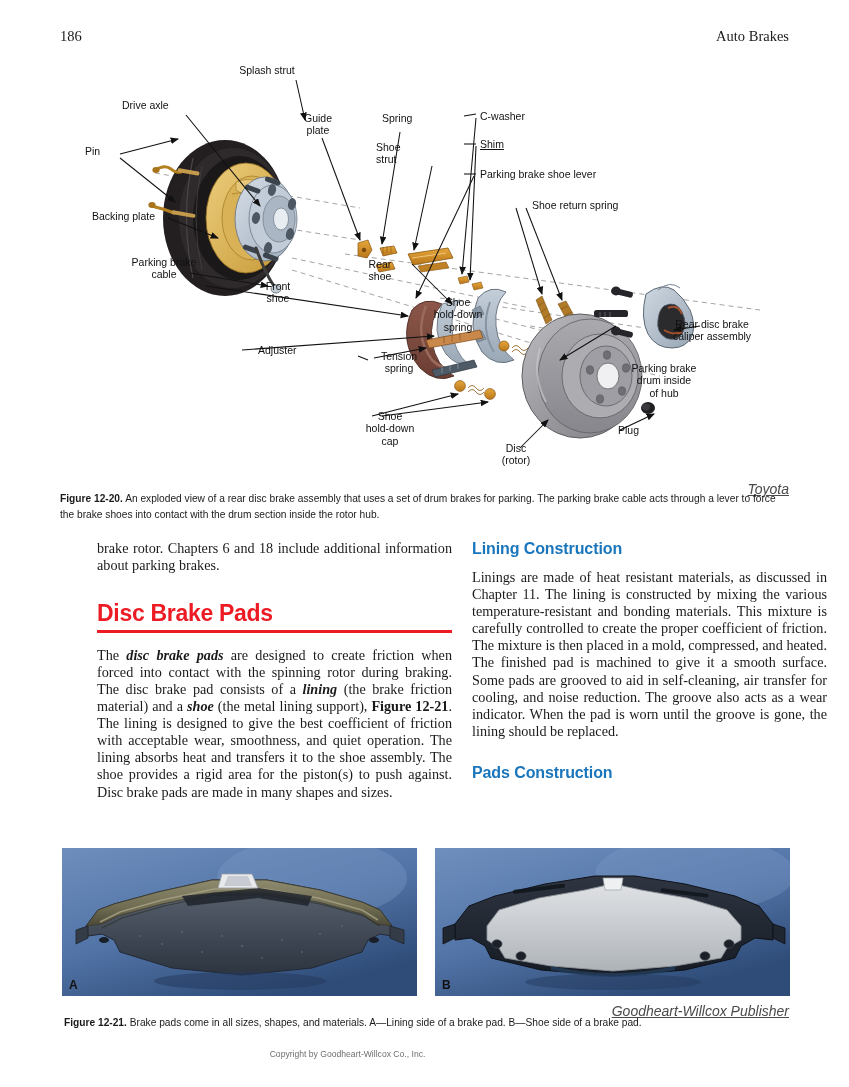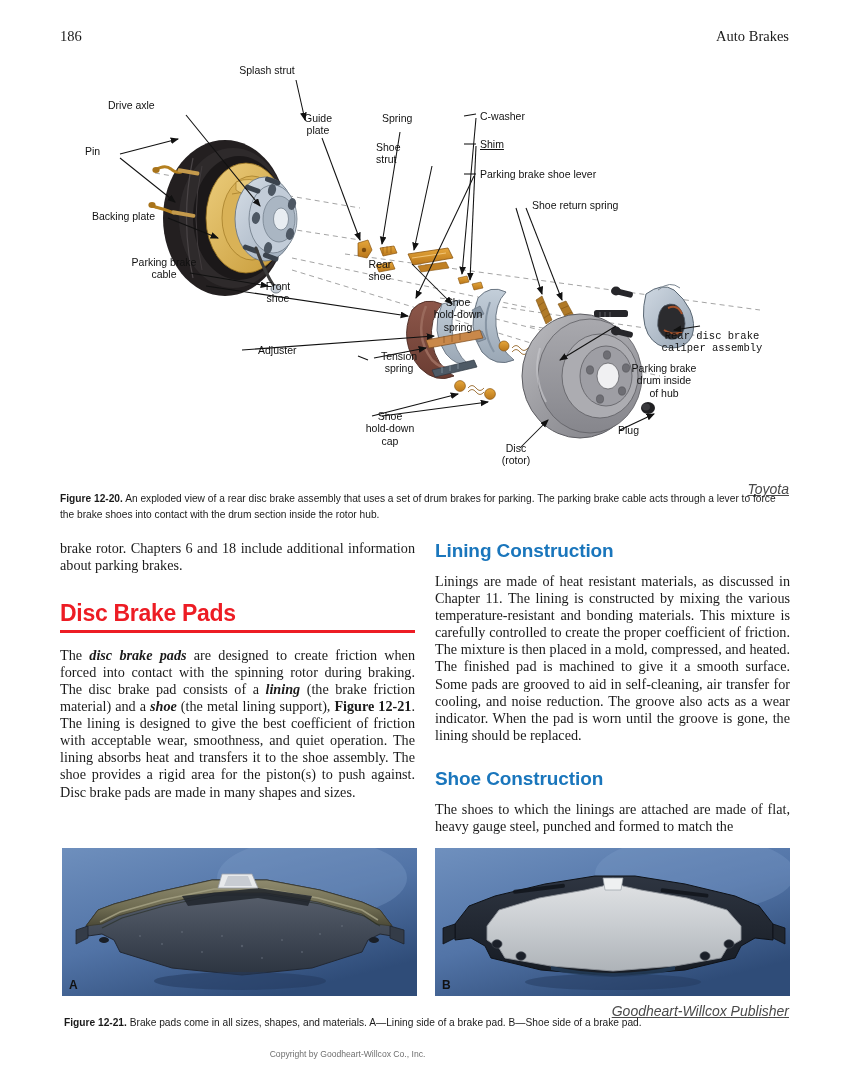--- a/index.html
+++ b/index.html
@@ -20,32 +20,32 @@
 
   .credit{position:absolute;font-family:"Liberation Sans",sans-serif;
           font-size:14px;font-style:italic;color:#4a4a4a;text-decoration:underline;}
 
   
   .cap{position:absolute;font-family:"Liberation Sans",sans-serif;
        font-size:10.2px;line-height:16px;color:#1a1a1a;}
   .cap b{font-weight:bold;}
 
   
-  .col{position:absolute;width:355px;}
+  .col{position:absolute;width:355px;margin-left:37px;}
   .col p{margin:0;font-size:14.2px;line-height:17.1px;text-align:justify;
          text-justify:inter-word;hyphens:manual;}
   .col p.ni{text-indent:0;}
   .col p i{font-style:italic;font-weight:bold;}
   .col p b{font-weight:bold;}
 
   h1.redhead{margin:0;font-family:"Liberation Sans",sans-serif;
              font-size:23px;font-weight:bold;letter-spacing:-0.3px;}
   .redrule{height:2.6px;width:100%;margin-top:3px;}
   h2.bluehead{margin:0;font-family:"Liberation Sans",sans-serif;
-              font-size:19px;font-weight:bold;letter-spacing:-0.1px;}
+              font-size:16px;font-weight:bold;letter-spacing:-0.1px;}
 
   
   .photo{position:absolute;width:355px;height:148px;overflow:hidden;}
   .photo .pl{position:absolute;left:7px;bottom:4px;
              font-family:"Liberation Sans",sans-serif;font-size:12px;
              font-weight:bold;color:#111;z-index:5;}
   .photo svg{position:absolute;left:0;top:0;}
 
   .footer{position:absolute;left:0;top:1049px;width:695px;text-align:center;
           font-family:"Liberation Sans",sans-serif;font-size:8.6px;color:#6f6f6f;}
@@ -313,21 +313,21 @@
 
     <g stroke="#111" stroke-width="1.05" fill="none">
       <path d="M298,298 L308,302"></path>
       <path d="M404,58 L416,56"></path>
       <path d="M404,86 L416,86"></path>
       <path d="M404,116 L416,116"></path>
     </g>
   </svg>
 
   <div class="lbl c" style="left:142px;top:6px;width:130px;">Splash strut</div>
-  <div class="lbl" style="left:48px;top:41px;">Drive axle</div>
+  <div class="lbl" style="left:62px;top:41px;">Drive axle</div>
   <div class="lbl" style="left:25px;top:87px;">Pin</div>
   <div class="lbl" style="left:32px;top:152px;">Backing plate</div>
   <div class="lbl c" style="left:58px;top:198px;width:92px;white-space:pre-line;">Parking brake
 cable</div>
   <div class="lbl c" style="left:228px;top:54px;width:60px;white-space:pre-line;">Guide
 plate</div>
   <div class="lbl" style="left:322px;top:54px;">Spring</div>
   <div class="lbl" style="left:316px;top:83px;white-space:pre-line;">Shoe
 strut</div>
   <div class="lbl" style="left:420px;top:52px;">C-washer</div>
@@ -340,21 +340,21 @@
 shoe</div>
   <div class="lbl" style="left:198px;top:286px;">Adjuster</div>
   <div class="lbl c" style="left:310px;top:292px;width:58px;white-space:pre-line;">Tension
 spring</div>
   <div class="lbl c" style="left:362px;top:238px;width:72px;white-space:pre-line;">Shoe
 hold-down
 spring</div>
   <div class="lbl c" style="left:294px;top:352px;width:72px;white-space:pre-line;">Shoe
 hold-down
 cap</div>
-  <div class="lbl c" style="left:596px;top:272px;width:112px;white-space:pre-line;font-family:Liberation Mono, monospace;">Rear disc brake
+  <div class="lbl c" style="left:596px;top:260px;width:112px;white-space:pre-line;">Rear disc brake
 caliper assembly</div>
   <div class="lbl c" style="left:556px;top:304px;width:96px;white-space:pre-line;">Parking brake
 drum inside
 of hub</div>
   <div class="lbl" style="left:558px;top:366px;">Plug</div>
   <div class="lbl c" style="left:428px;top:384px;width:56px;white-space:pre-line;">Disc
 (rotor)</div>
 </div>
 
 <div class="credit" style="right:60px;top:481px;">Toyota</div>
@@ -373,23 +373,22 @@
 
   <p class="ni"><span>The </span><i>disc brake pads</i><span> are designed to create friction when forced into contact with the spinning rotor during brak­ing. The disc brake pad consists of a </span><i>lining</i><span> (the brake friction material) and a </span><i>shoe</i><span> (the metal lining support), </span><b>Figure 12-21</b><span>. The lining is designed to give the best coef­ficient of friction with acceptable wear, smoothness, and quiet operation. The lining absorbs heat and transfers it to the shoe assembly. The shoe provides a rigid area for the piston(s) to push against. Disc brake pads are made in many shapes and sizes.</span></p>
 </div>
 
 <div class="col" style="left:435px;top:540px;">
   <h2 class="bluehead" style="color: rgb(26, 118, 188);">Lining Construction</h2>
   <div style="height:11px;"></div>
   <p class="ni">Linings are made of heat resistant materials, as discussed in Chapter 11. The lining is constructed by mixing the vari­ous temperature-resistant and bonding materials. This mix­ture is carefully controlled to create the proper coefficient of friction. The mixture is then placed in a mold, compressed, and heated. The finished pad is machined to give it a smooth surface. Some pads are grooved to aid in self-cleaning, air transfer for cooling, and noise reduction. The groove also acts as a wear indicator. When the pad is worn until the groove is gone, the lining should be replaced.</p>
 
   <div style="height:24px;"></div>
-  <h2 class="bluehead" style="color: rgb(26, 118, 188);">Shoe Construction</h2>
+  <h2 class="bluehead" style="color: rgb(26, 118, 188);">Pads Construction</h2>
   <div style="height:11px;"></div>
-  <p class="ni">The shoes to which the linings are attached are made of flat, heavy gauge steel, punched and formed to match the</p>
 </div>
 
 <div class="photo" style="left:62px;top:848px;">
   <svg width="355" height="148" viewBox="0 0 355 148">
     <defs>
       <linearGradient id="bgA" x1="0" y1="0" x2="1" y2="1">
         <stop offset="0" stop-color="#6versus"></stop>
       </linearGradient>
       <linearGradient id="bgA2" x1="0" y1="0" x2="0.6" y2="1">
         <stop offset="0" stop-color="#6e8fbd"></stop>

